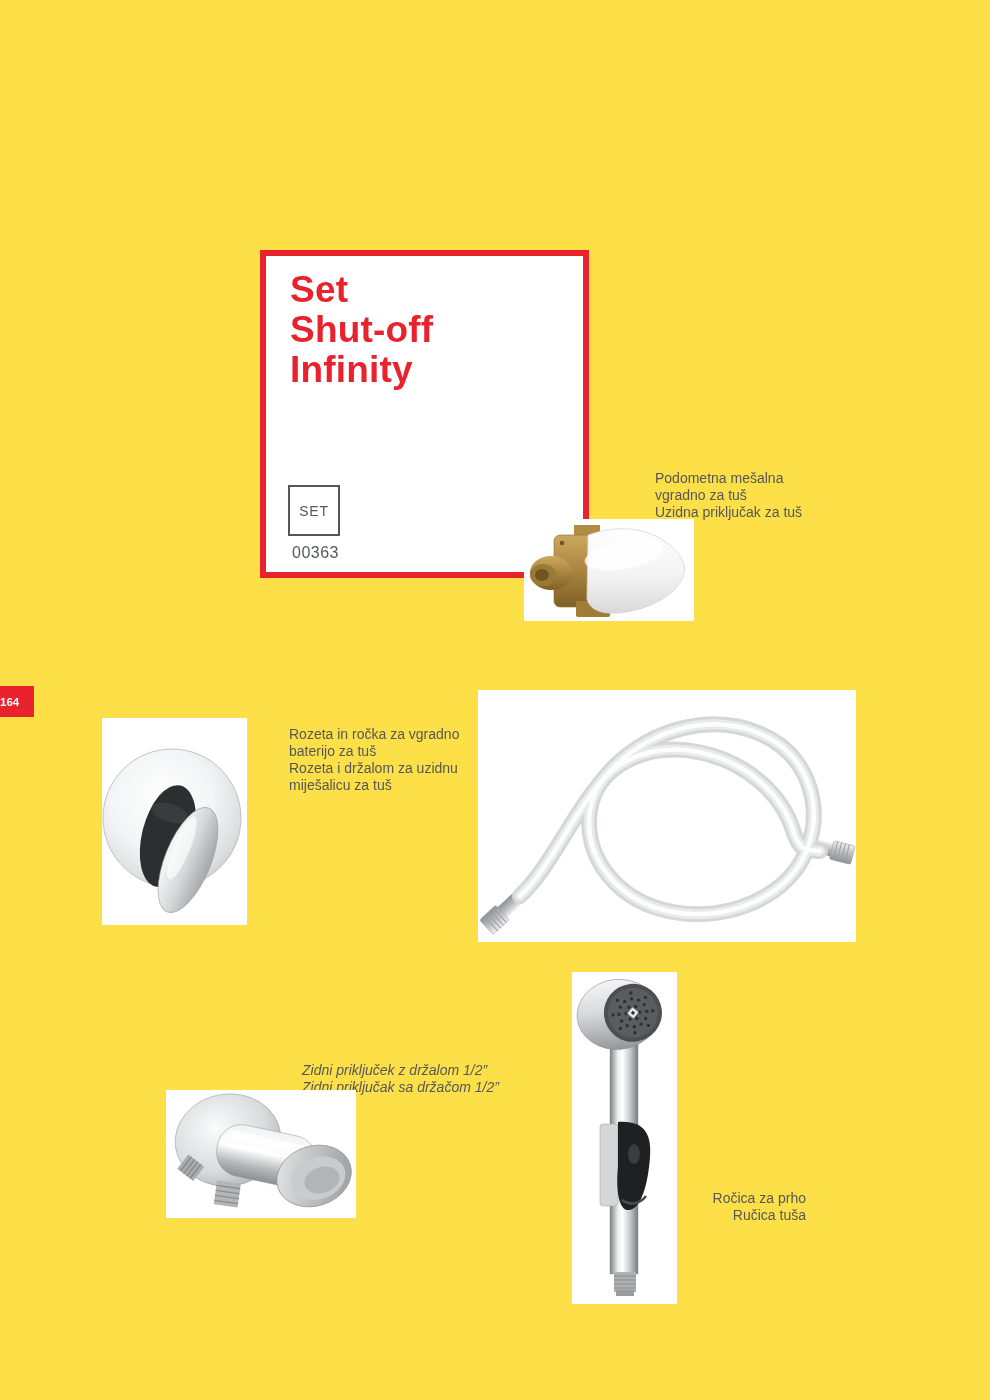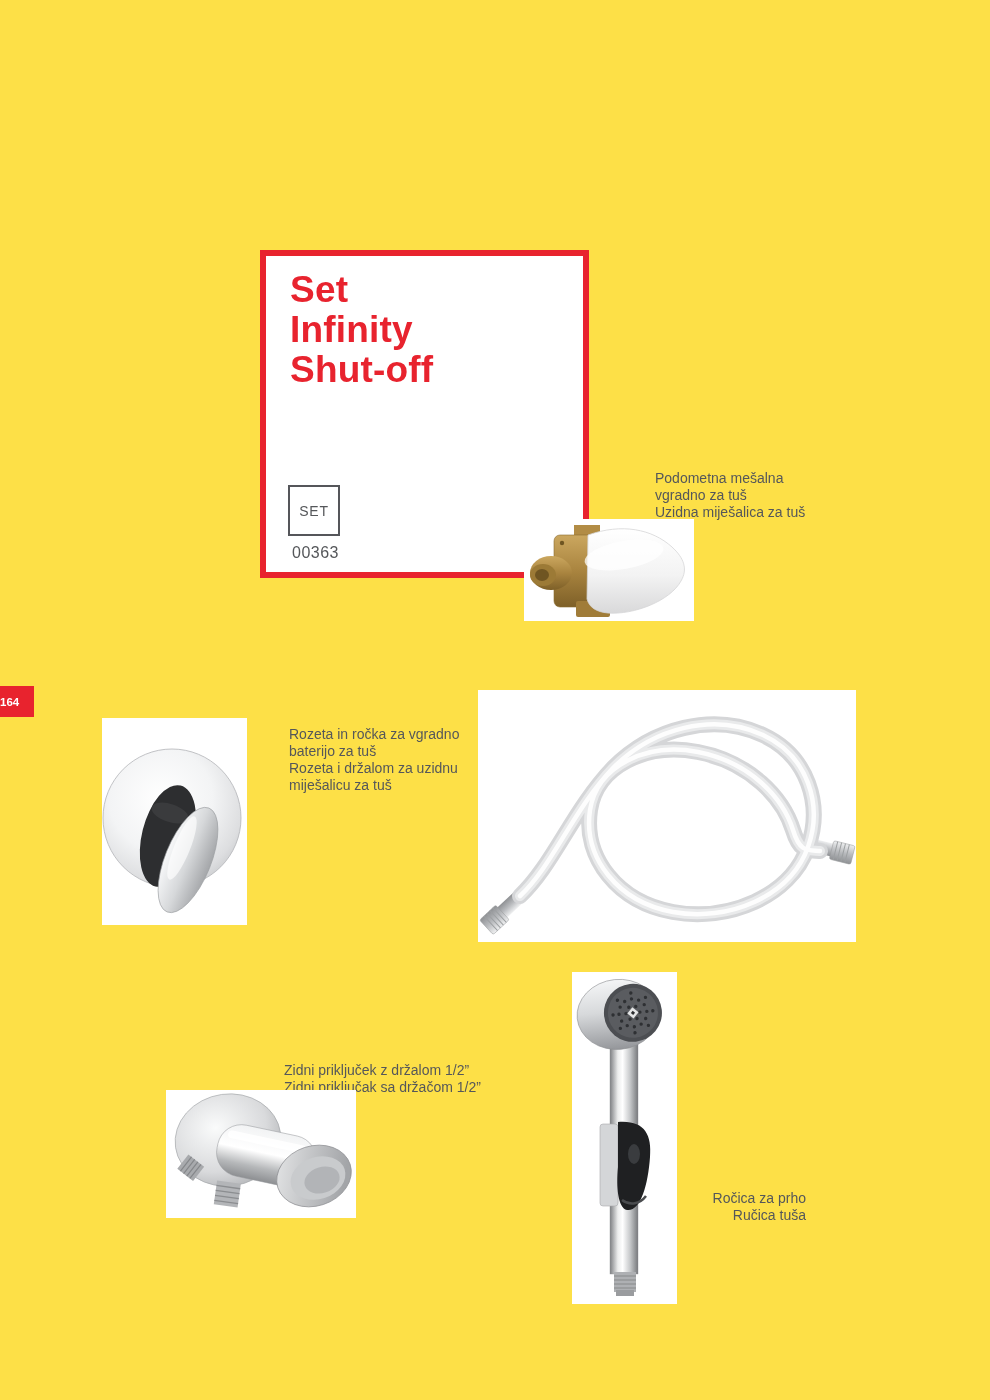--- a/index.html
+++ b/index.html
@@ -40,33 +40,33 @@
   .figure svg { display:block; width:100%; height:100%; }
 </style>
 </head>
 <body>
 
 <div class="page">
 
   <div class="red-box">
     <div class="set-title">
       <div>Set</div>
+      <div>Shut-off</div>
       <div>Infinity</div>
-      <div>Shut-off</div>
     </div>
     <div class="set-badge">
       <span>SET</span>
     </div>
     <div class="set-code">00363</div>
   </div>
 
   <div class="caption" style="left:655px; top:470px;">
     <div>Podometna mešalna</div>
     <div>vgradno za tuš</div>
-    <div>Uzidna miješalica za tuš</div>
+    <div>Uzidna priključak za tuš</div>
   </div>
 
   <div class="figure" style="left:524px; top:519px; width:170px; height:102px;">
     <svg viewBox="0 0 170 102">
       <defs>
         <linearGradient id="brassG" x1="0" y1="0" x2="0" y2="1">
           <stop offset="0" stop-color="#cba75f"></stop>
             <stop offset="0.5" stop-color="#a9843f"></stop>
             <stop offset="1" stop-color="#7e6028"></stop>
         </linearGradient>
@@ -141,21 +141,21 @@
         <rect x="16" y="-9.5" width="22" height="19" rx="2" fill="url(#metG)" stroke="#97999c" stroke-width="0.5"></rect>
         <path d="M20,-9.5 V9.5 M24,-9.5 V9.5 M28,-9.5 V9.5 M32,-9.5 V9.5" stroke="#9da0a2" stroke-width="1"></path>
       </g>
       <path id="hosePath" d="M 42,206 C 75,175 95,120 135,78 C 175,38 235,22 285,45 C 330,66 345,115 330,157 C 312,207 250,232 195,222 C 140,212 105,168 112,120 C 119,76 168,52 220,62 C 272,72 305,108 315,140 C 322,163 330,160 342,161" fill="none" stroke="#d5d6d8" stroke-width="16" stroke-linecap="round"></path>
       <path d="M 42,206 C 75,175 95,120 135,78 C 175,38 235,22 285,45 C 330,66 345,115 330,157 C 312,207 250,232 195,222 C 140,212 105,168 112,120 C 119,76 168,52 220,62 C 272,72 305,108 315,140 C 322,163 330,160 342,161" fill="none" stroke="#e9eaeb" stroke-width="10" stroke-linecap="round"></path>
       <path d="M 42,206 C 75,175 95,120 135,78 C 175,38 235,22 285,45 C 330,66 345,115 330,157 C 312,207 250,232 195,222 C 140,212 105,168 112,120 C 119,76 168,52 220,62 C 272,72 305,108 315,140 C 322,163 330,160 342,161" fill="none" stroke="#ffffff" stroke-width="4.5" stroke-linecap="round" opacity="0.9"></path>
     </svg>
   </div>
 
 
-  <div class="caption" style="left:284px; top:1062px;">
+  <div class="caption" style="left:302px; top:1062px;font-style:italic;">
     <div>Zidni priključek z držalom 1/2”</div>
     <div>Zidni priključak sa držačom 1/2”</div>
   </div>
 
   <div class="figure" style="left:166px; top:1090px; width:190px; height:128px;">
     <svg viewBox="0 0 190 128">
       <defs>
         <radialGradient id="plateG" cx="0.4" cy="0.35" r="0.8">
           <stop offset="0" stop-color="#fafbfb"></stop>
             <stop offset="0.6" stop-color="#d9dadc"></stop>

